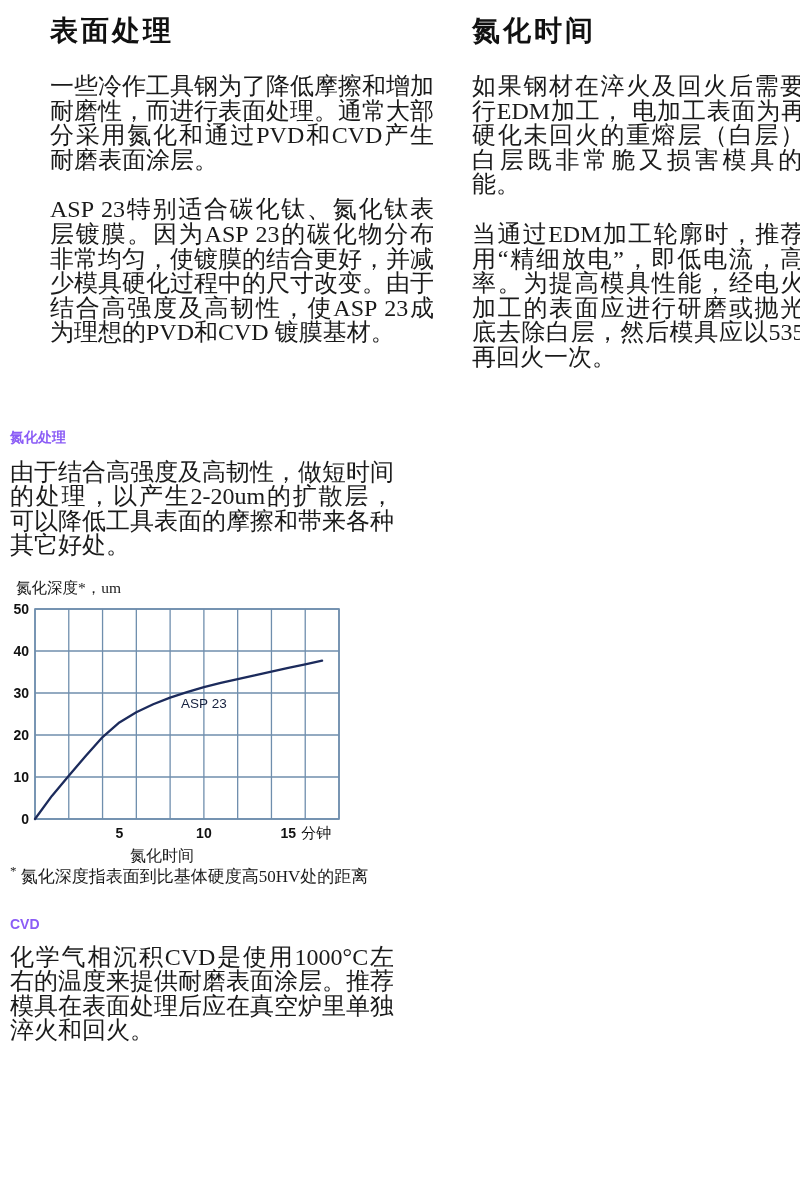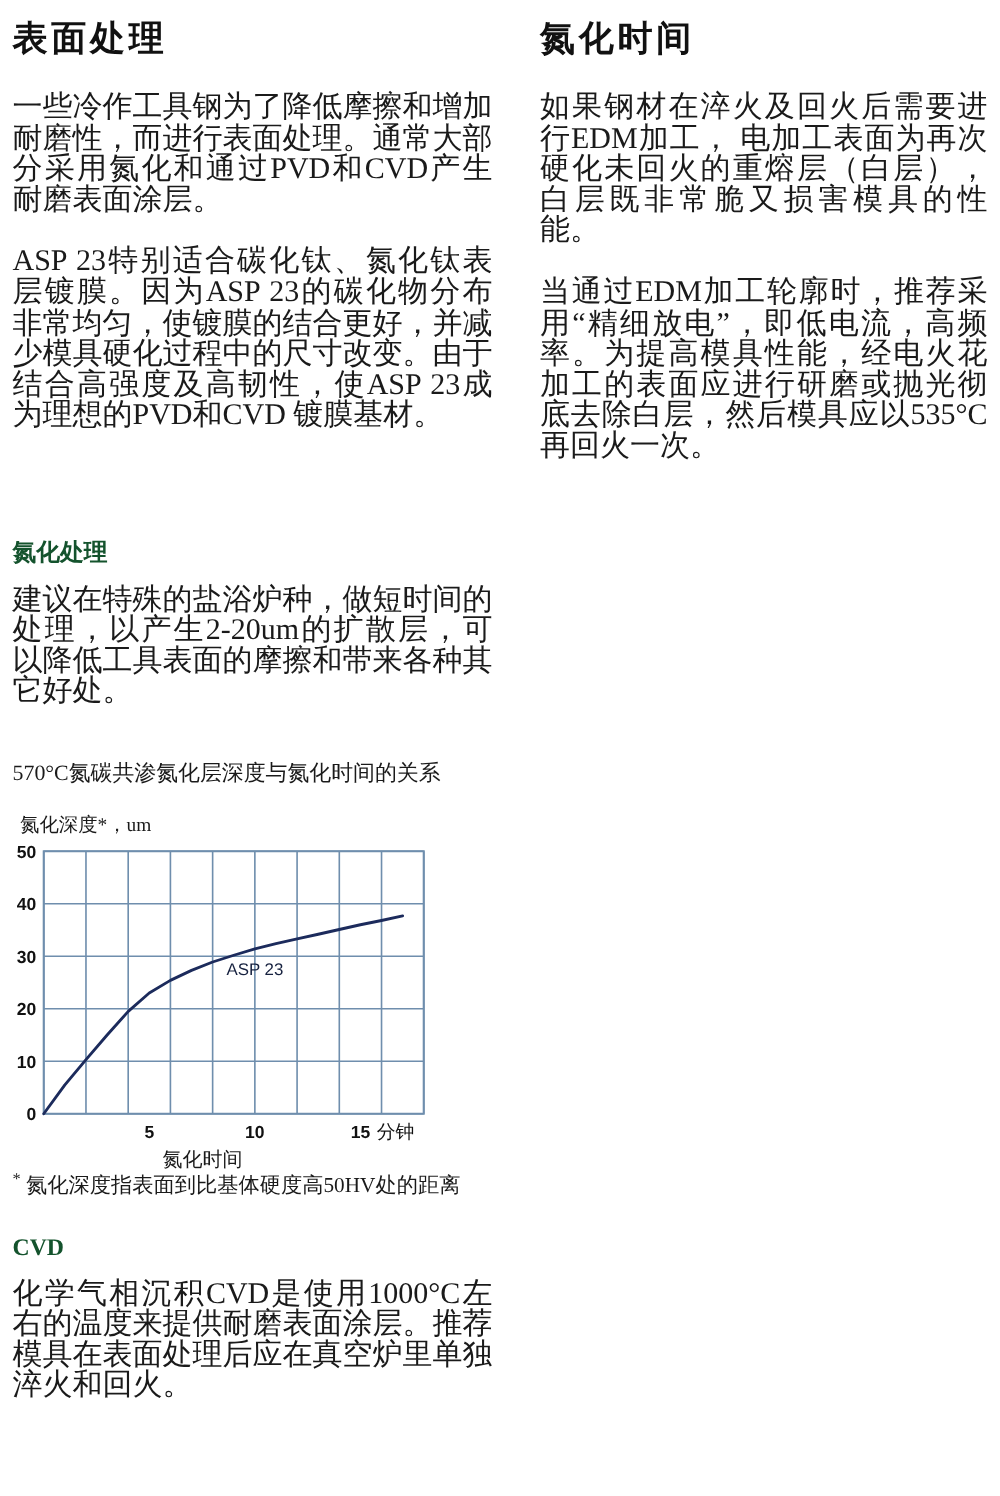--- a/index.html
+++ b/index.html
@@ -11,39 +11,40 @@
     background:#ffffff;
     color:#1a1a1a;
     font-family:"Liberation Serif","DejaVu Serif",serif;
     overflow:hidden;
   }
   .columns{
     display:grid;
     grid-template-columns:384px 358px;
     column-gap:38px;
     align-items:start;
+    margin-left:40px;
   }
   .col-title{
     font-size:28px;
     font-weight:bold;
     letter-spacing:3px;
     margin:2px 0 24px 0;
     color:#111111;
   }
   .para{
     font-size:24px;
     line-height:24.6px;
     text-align:justify;
     margin:0 0 25px 0;
   }
   .section-heading{
-    font-family:Liberation Serif, serif;
-    font-size:19px;
+    font-family:Liberation Sans, sans-serif;
+    font-size:14px;
     font-weight:600;
-    color:#14532d;
+    color:#8b5cf6;
     margin:0 0 13px 0;
   }
   .nitriding{margin-top:34px;width:384px;}
   .nitriding .body-para{margin-bottom:0;}
   .chart-caption{font-size:17.5px;margin-top:40px;}
   .y-axis-title{font-size:15.5px;margin:20px 0 4px 6px;}
   svg.chart{display:block;}
   .tick text{
     font-family:"Liberation Sans","DejaVu Sans",sans-serif;
     font-size:14px;font-weight:bold;fill:#111111;
@@ -73,23 +74,22 @@
     <div>
       <h1 class="col-title">氮化时间</h1>
       <p class="para">如果钢材在淬火及回火后需要进行EDM加工， 电加工表面为再次硬化未回火的重熔层（白层），白层既非常脆又损害模具的性能。</p>
       <p class="para">当通过EDM加工轮廓时，推荐采用“精细放电”，即低电流，高频率。为提高模具性能，经电火花加工的表面应进行研磨或抛光彻底去除白层，然后模具应以535°C再回火一次。</p>
     </div>
 
   </div>
 
   <div class="nitriding">
     <h2 class="section-heading">氮化处理</h2>
-    <p class="para body-para">建议在特殊的盐浴炉种，做短时间的处理，以产生2-20um的扩散层，可以降低工具表面的摩擦和带来各种其它好处。</p>
+    <p class="para body-para">由于结合高强度及高韧性，做短时间的处理，以产生2-20um的扩散层，可以降低工具表面的摩擦和带来各种其它好处。</p>
 
-    <div class="chart-caption">570°C氮碳共渗氮化层深度与氮化时间的关系</div>
 
     <div class="y-axis-title">氮化深度*，um</div>
 
     <svg class="chart" width="352" height="260" viewBox="0 0 352 260">
         <g stroke="#6f8ead" stroke-width="1.3" fill="none">
           <line x1="25" y1="6" x2="25" y2="216"></line>
           <line x1="58.77777777777778" y1="6" x2="58.77777777777778" y2="216"></line>
           <line x1="92.55555555555556" y1="6" x2="92.55555555555556" y2="216"></line>
           <line x1="126.33333333333333" y1="6" x2="126.33333333333333" y2="216"></line>
           <line x1="160.11111111111111" y1="6" x2="160.11111111111111" y2="216"></line>

